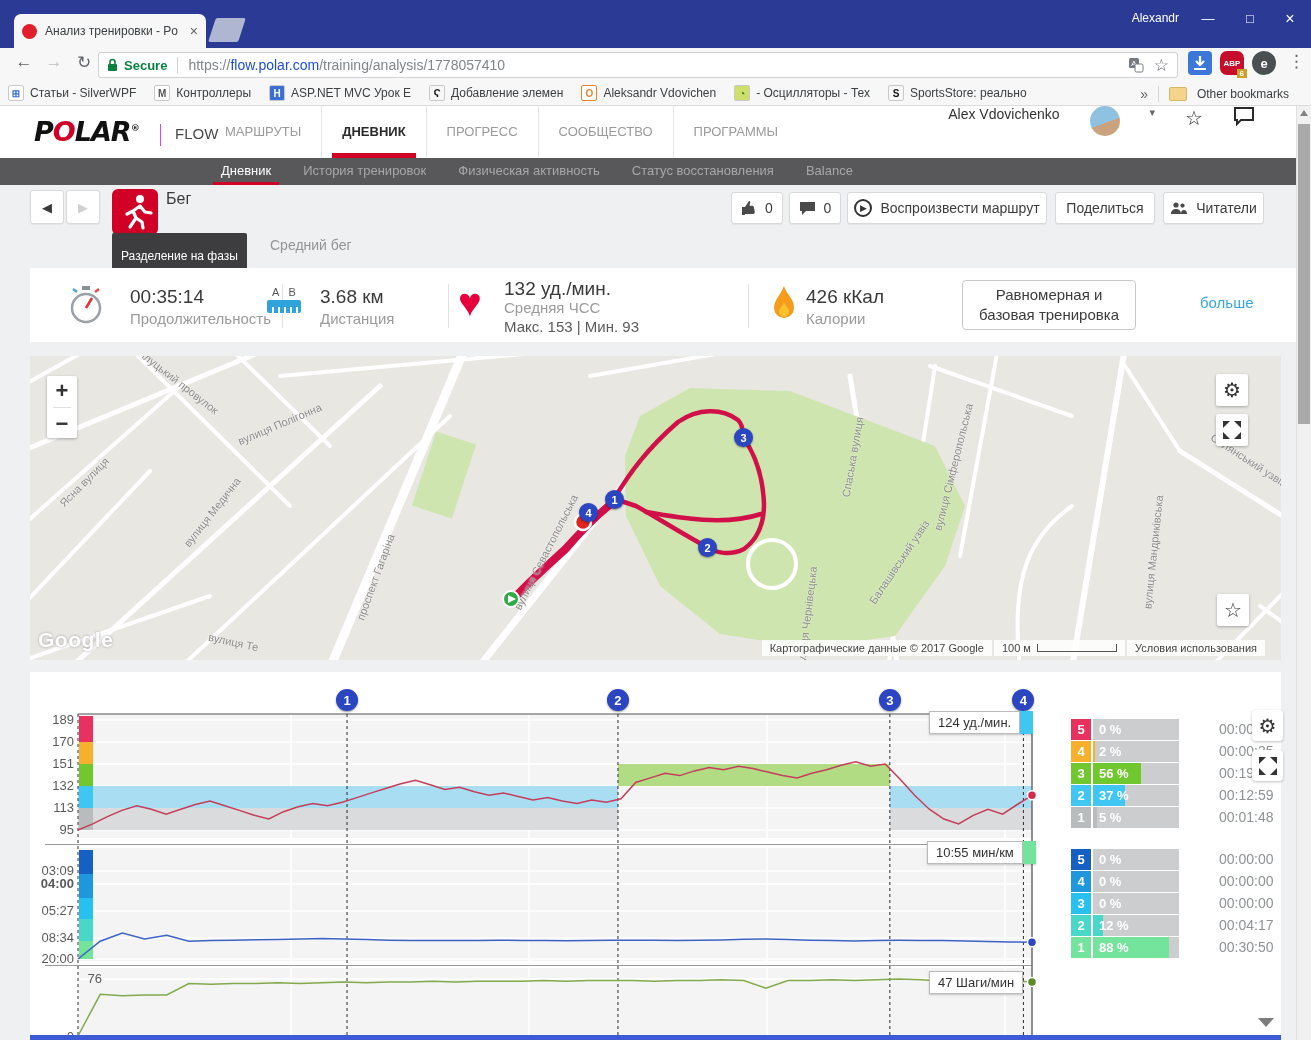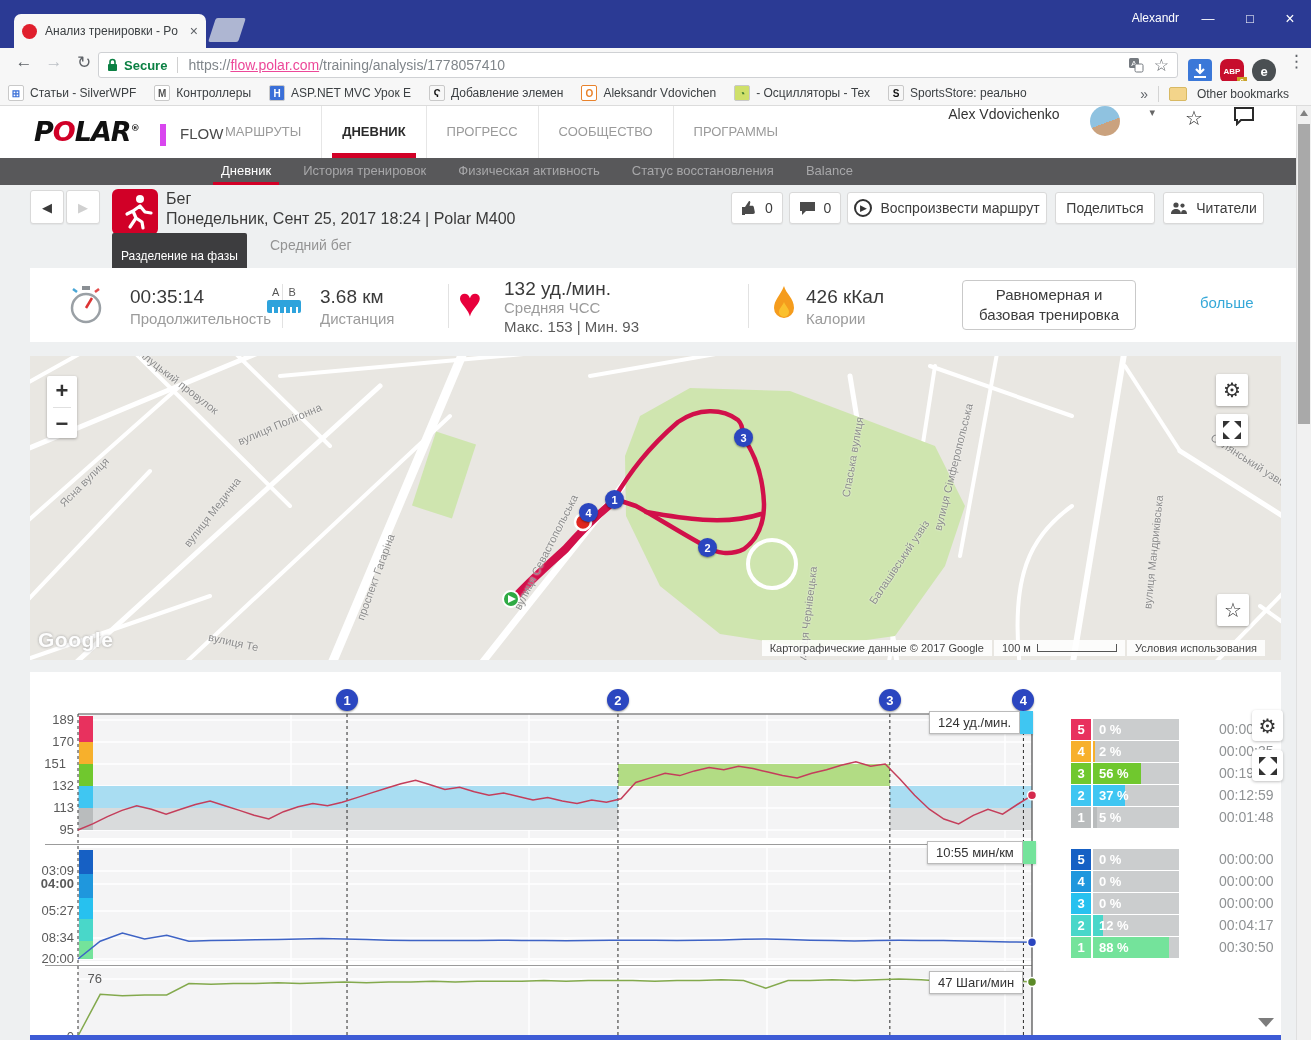--- a/index.html
+++ b/index.html
@@ -16,38 +16,38 @@
   #newtab-btn{left:212px;top:18px;width:30px;height:24px;background:#aeb6d2;transform:skewX(-18deg);border-radius:2px;}
   #win-user{right:132px;top:11px;color:#fff;font-size:12px;}
   .win-btn{top:6px;width:30px;height:26px;color:#fff;font-size:13px;text-align:center;line-height:26px;}
   #toolbar{left:0;top:48px;width:1311px;height:33px;background:#f7f7f7;}
   .nav-glyph{font-size:17px;color:#5f6368;top:52px;width:24px;text-align:center;}
   #omnibox{left:98px;top:52px;width:1080px;height:26px;background:#fff;border:1px solid #cfd1d4;border-radius:3px;
            display:flex;align-items:center;box-sizing:border-box;padding:0 8px;}
   #secure-label{color:#0b8043;font-size:13px;font-weight:bold;margin-left:6px;}
   .omni-sep{width:1px;height:16px;background:#d0d0d0;margin:0 10px;}
   #url-text{font-size:14px;color:#80868b;white-space:nowrap;overflow:hidden;}
-  #url-text .domain{color:#ec4899;text-decoration:underline;}
+  #url-text .domain{color:#1d4ed8;}
   #omni-right{margin-left:auto;display:flex;align-items:center;gap:10px;}
-  .ext-icon{top:51px;width:24px;height:24px;border-radius:4px;margin-top:8px;}
+  .ext-icon{top:51px;width:24px;height:24px;border-radius:4px;}
   #bookmarks-bar{left:0;top:81px;width:1311px;height:25px;background:#f7f7f7;border-bottom:1px solid #dcdcdc;
                  display:flex;align-items:center;padding-left:8px;box-sizing:border-box;}
   .bm-item{display:flex;align-items:center;gap:6px;margin-right:18px;font-size:12px;color:#3c4043;white-space:nowrap;}
   .bm-ico{width:16px;height:16px;display:inline-flex;align-items:center;justify-content:center;
           font-size:10px;font-weight:bold;border-radius:2px;box-sizing:border-box;}
   #bm-right{position:absolute;right:22px;top:81px;height:25px;display:flex;align-items:center;gap:10px;
             font-size:12px;color:#3c4043;}
   #bm-folder{width:16px;height:12px;background:#f3d48a;border:1px solid #d8b963;border-radius:2px;}
   
   #polar-header{left:0;top:106px;width:1311px;height:52px;background:#fff;}
   #polar-logo{left:34px;top:116px;font-family:"DejaVu Sans",sans-serif;font-style:italic;font-weight:900;
               font-size:27px;letter-spacing:-1px;color:#111;}
   #polar-logo .logo-o{color:#d10027;}
   #polar-logo sup{font-size:9px;font-style:normal;}
-  #flow-label{left:160px;top:124px;font-size:15px;color:#4a4a4a;border-left:6px solid #d946ef;padding-left:14px;height:22px;line-height:20px;}
+  #flow-label{left:160px;top:124px;font-size:15px;color:#4a4a4a;border-left:1px solid #d946ef;padding-left:14px;height:22px;line-height:20px;}
   #polar-nav{left:205px;top:106px;height:52px;display:flex;align-items:center;}
   .pnav-item{position:relative;font-size:13px;color:#9a9a9a;padding:0 20px;height:52px;line-height:52px;
              border-left:1px solid #e6e6e6;cursor:pointer;}
   .pnav-item:first-child{border-left:none;}
   .pnav-item.active{color:#2a2a2a;font-weight:bold;}
   .pnav-item.active::after{content:"";position:absolute;left:10px;right:10px;bottom:0;height:5px;background:#d10027;}
   #header-user{position:absolute;right:56px;top:106px;height:52px;display:flex;align-items:flex-start;gap:30px;}
   #user-name{font-size:14px;color:#333;}
   #avatar{width:30px;height:30px;border-radius:50%;background:linear-gradient(160deg,#8fc2e0 55%,#caa27e 55%);}
   .hdr-ic{font-size:20px;color:#2a2a2a;}
@@ -232,21 +232,20 @@
   <div class="abs pill-btn" style="left:66px;top:190px;width:34px;height:34px;">
       <span style="color:#d0d0d0;font-size:13px;">▶</span>
     </div>
   <div id="sport-icon" class="abs">
     <svg width="46" height="46" viewBox="0 0 46 46">
       <circle cx="28" cy="10" r="4" fill="#fff"></circle>
       <path d="M18 38 l6-9 -3-7 7-5 5 6 6 1 M21 22 l-6 3 M24 29 l6 4 1 6" stroke="#fff" stroke-width="3.2" fill="none" stroke-linecap="round" stroke-linejoin="round"></path>
     </svg>
   </div>
   <div id="activity-title" class="abs">Бег</div>
-  <div id="activity-date" class="abs">Понедельник, Сент 25, 2017 18:24  |  Polar M400</div>
   <div id="phase-badge" class="abs">Разделение на фазы</div>
   <div id="activity-note" class="abs">Средний бег</div>
 
   <div class="abs pill-btn" style="left:731px;top:192px;width:52px;height:32px;">
     <svg width="16" height="16" viewBox="0 0 16 16">
         <path d="M1 7 h3 v8 H1 z M4 14 h8 c1.2 0 2-.8 1.8-2 l-1-5 c-.2-.9-.9-1.3-1.8-1.3 H8.5 L9.3 2.6 C9.5 1.6 8.8 1 8 1 L4 7 z" fill="#4a4a4a"></path>
       </svg>
     <span>0</span>
   </div>
   <div class="abs pill-btn" style="left:789px;top:192px;width:52px;height:32px;">
@@ -470,21 +469,21 @@
     </svg>
   <div id="chart-marker-layer">
       <div class="chart-marker" style="left: 336.028px; top: 689px;">1</div>
       <div class="chart-marker" style="left: 606.964px; top: 689px;">2</div>
       <div class="chart-marker" style="left: 878.854px; top: 689px;">3</div>
       <div class="chart-marker" style="left: 1012.41px; top: 689px;">4</div>
     </div>
   <div id="chart-tick-layer">
       <div class="tick-label" style="left: 30px; top: 712px;">189</div>
       <div class="tick-label" style="left: 30px; top: 734px;">170</div>
-      <div class="tick-label" style="left: 22px; top: 756px; text-align: right;">151</div>
+      <div class="tick-label" style="left: 30px; top: 756px; text-align: right;">151</div>
       <div class="tick-label" style="left: 30px; top: 778px;">132</div>
       <div class="tick-label" style="left: 30px; top: 800px;">113</div>
       <div class="tick-label" style="left: 30px; top: 822px;">95</div>
       <div class="tick-label" style="left: 30px; top: 863px;">03:09</div>
       <div class="tick-label" style="left: 30px; top: 876px; font-weight: bold;">04:00</div>
       <div class="tick-label" style="left: 30px; top: 903px;">05:27</div>
       <div class="tick-label" style="left: 30px; top: 930px;">08:34</div>
       <div class="tick-label" style="left: 30px; top: 951px;">20:00</div>
       <div class="tick-label" style="left: 30px; top: 971px; margin-left: 28px;">76</div>
       <div class="tick-label" style="left: 30px; top: 1029px;">0</div>

